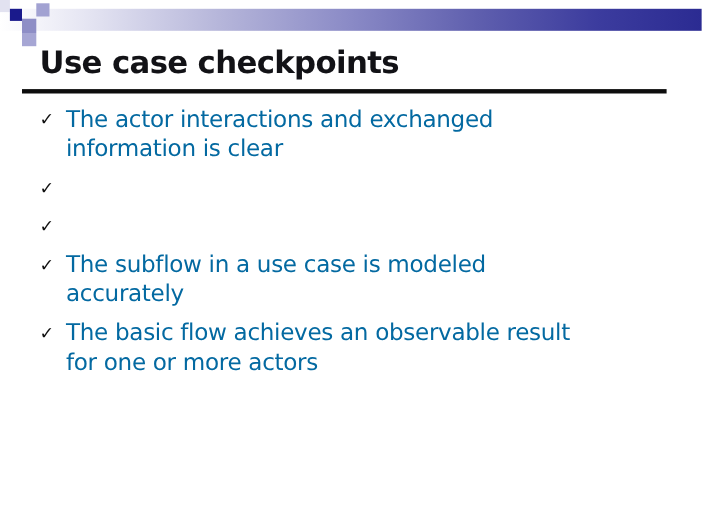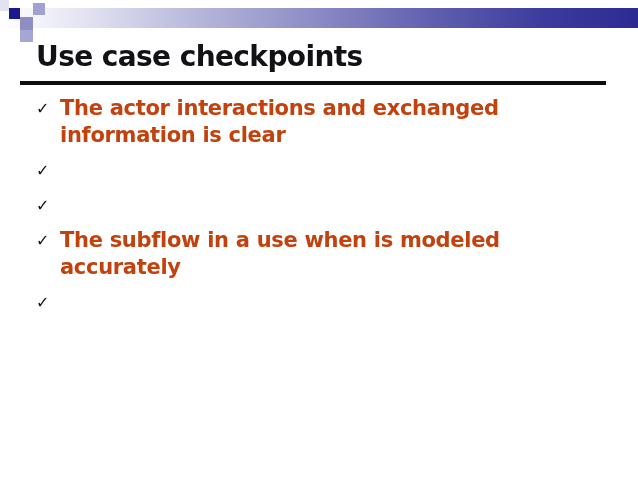--- a/index.html
+++ b/index.html
@@ -64,23 +64,23 @@
   .chk {
     flex: none;
     width: 24px;
     font-size: 16px;
     line-height: 27px;
     color: #101010;
   }
   .btxt {
     font-size: 21px;
     line-height: 27px;
-    font-weight: bold;
+    font-weight: normal;
     letter-spacing: -0.3px;
-    color: #c2410c;
+    color: #0369a1;
     white-space: pre-line;
   }
 </style>
 </head>
 <body>
 
 <div class="slide">
 
   <div class="grad-bar"></div>
   <div class="sq sq-corner"></div>
@@ -99,21 +99,23 @@
 information is clear</span>
     </li>
     <li>
       <span class="chk">✓</span>
     </li>
     <li>
       <span class="chk">✓</span>
     </li>
     <li>
       <span class="chk">✓</span>
-      <span class="btxt">The subflow in a use when is modeled
+      <span class="btxt">The subflow in a use case is modeled
 accurately</span>
     </li>
     <li>
       <span class="chk">✓</span>
+      <span class="btxt">The basic flow achieves an observable result
+for one or more actors</span>
     </li>
   </ul>
 
 </div>
 
 </body></html>

